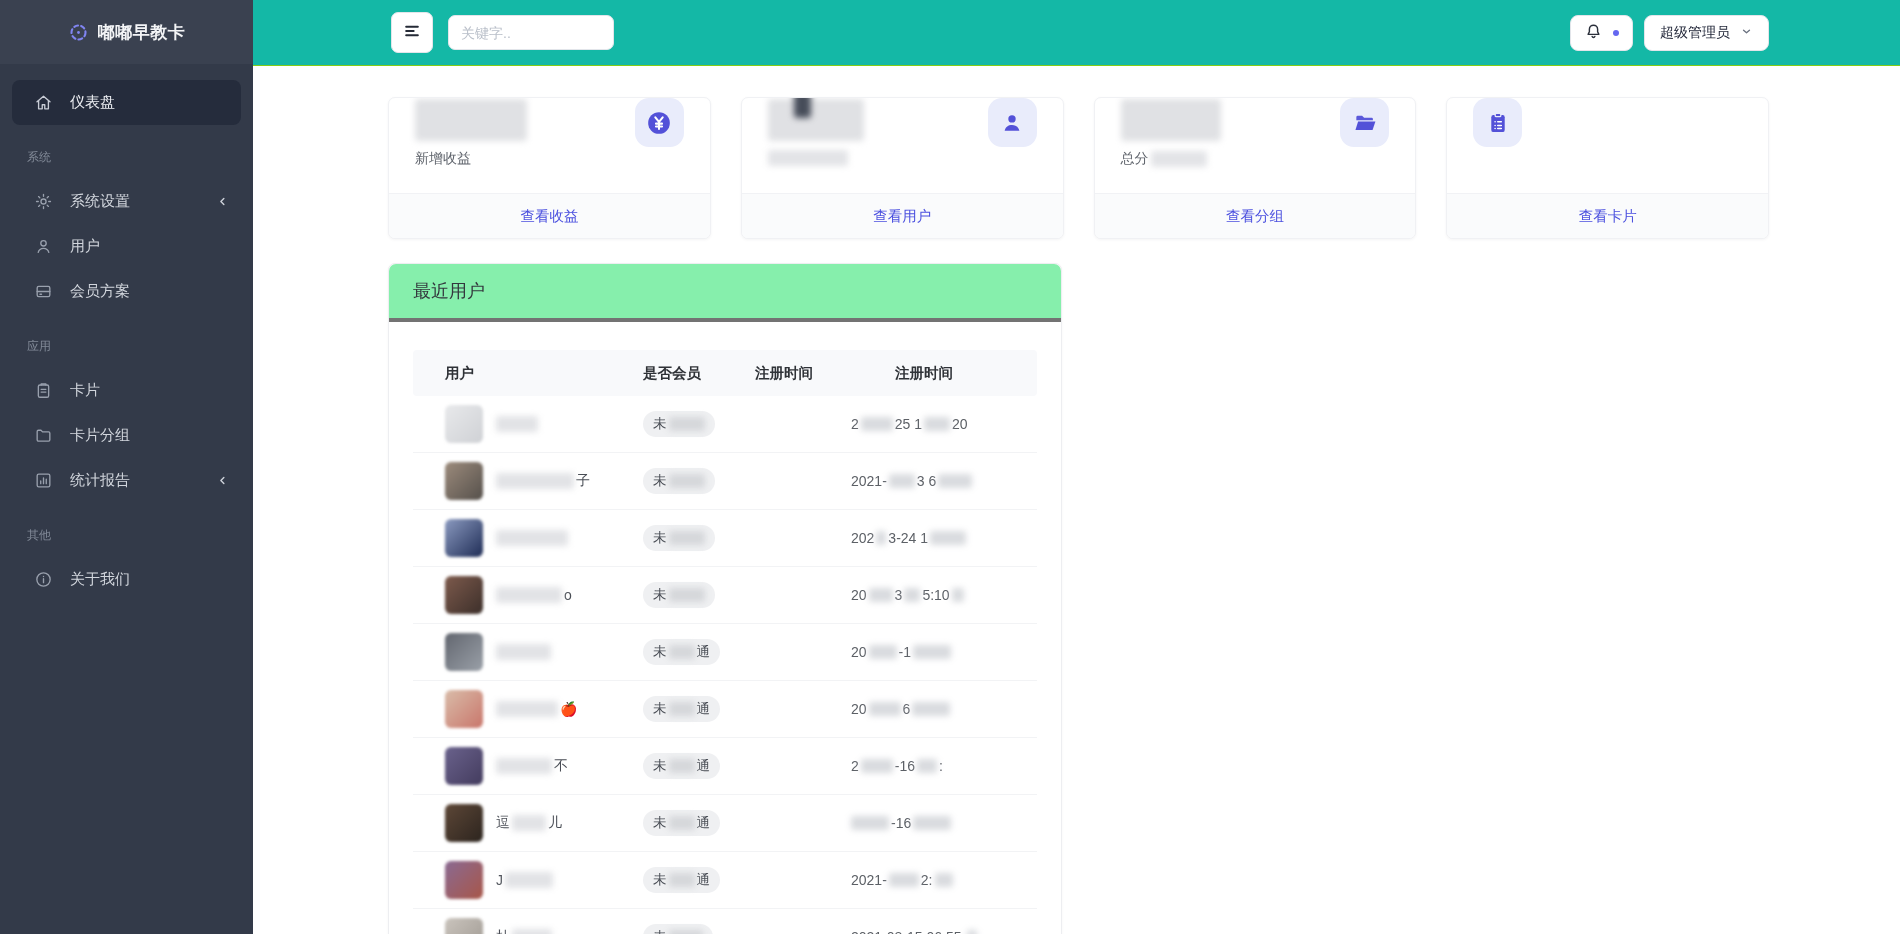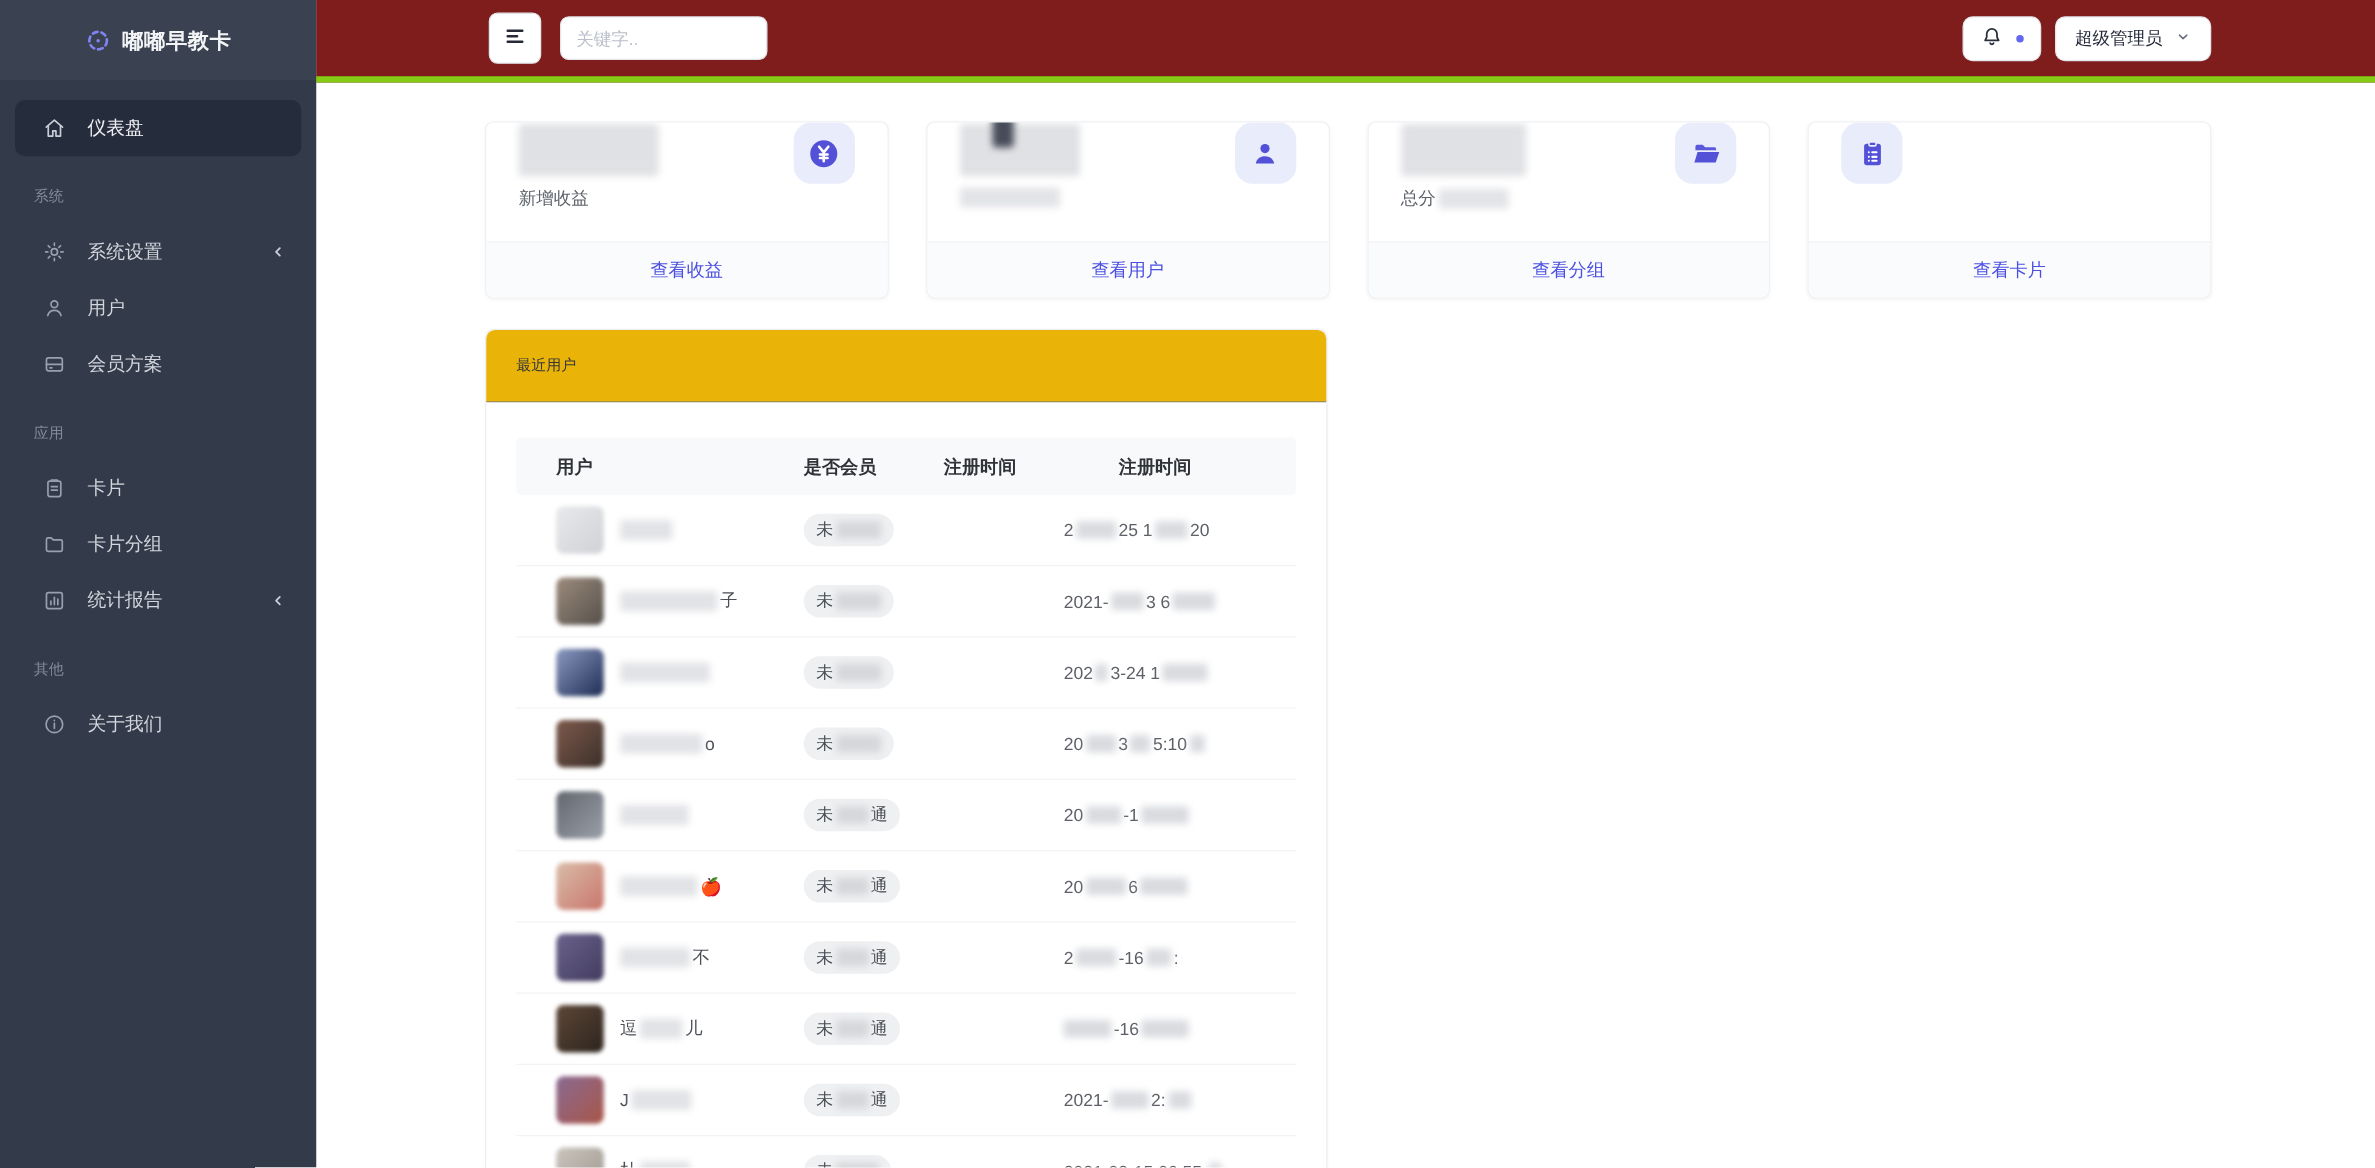--- a/index.html
+++ b/index.html
@@ -18,21 +18,21 @@
   .nav-item .ic { margin-right:17px; display:flex; }
   .nav-item .ic svg { width:19px; height:19px; color:#99a0ad; display:block; }
   .nav-item.active { background:#252c3c; color:#edeff3; }
   .nav-item.active .ic svg { color:#c9cdd6; }
   .nav-sec { font-size:12px; color:#828a98; padding:24px 0 13px 15px; }
   .chev { margin-left:auto; display:flex; }
   .chev svg { width:13px; height:13px; color:#cdd1d9; }
 
   
   .main { flex:1; display:flex; flex-direction:column; min-width:0; }
-  .topbar { height:66px; flex:none; background:#7f1d1d; border-bottom:5px solid #84cc16;
+  .topbar { height:66px; flex:none; background:#14b8a6; border-bottom:1px solid #84cc16;
             display:flex; align-items:center; padding:0 131px 0 138px; }
   .tb-left { display:flex; align-items:center; gap:15px; }
   .burger { width:42px; height:41px; border:1px solid #e2e5ea; border-radius:7px; background:#fff;
             display:flex; align-items:center; justify-content:center; cursor:pointer; }
   .burger svg { width:20px; height:20px; color:#252a36; }
   .search-input { width:166px; height:35px; border:1px solid #e2e5ea; border-radius:7px; padding:0 12px;
                   font-size:14px; color:#333; outline:none; font-family:inherit; }
   .search-input::placeholder { color:#b9bfc9; }
   .tb-right { margin-left:auto; display:flex; align-items:center; gap:11px; }
   .bell-btn { width:63px; height:36px; border:1px solid #e2e5ea; border-radius:8px; background:#fff;
@@ -58,22 +58,22 @@
   .card-icon { width:49px; height:49px; border-radius:14px; background:#e9ecfb; flex:none;
                display:flex; align-items:center; justify-content:center; }
   .card-icon svg { width:26px; height:26px; color:#5351d8; display:block; }
   .card-foot { height:45px; flex:none; border-top:1px solid #f1f2f5; background:#fafbfc;
                display:flex; align-items:center; justify-content:center; }
   .card-action { color:#4b50df; font-size:14.5px; cursor:pointer; text-decoration:none; }
 
   
   .panel { width:674px; margin-top:24px; border:1px solid #edeef1; border-radius:7px; background:#fff;
            box-shadow:0 1px 3px rgba(30,35,60,.04); }
-  .panel-head { height:58px; background:#eab308; border-bottom:1px solid #737373; border-radius:7px 7px 0 0;
-                display:flex; align-items:center; padding:0 24px; font-size:12px; color:#33373d; }
+  .panel-head { height:58px; background:#86efac; border-bottom:4px solid #737373; border-radius:7px 7px 0 0;
+                display:flex; align-items:center; padding:0 24px; font-size:18px; color:#33373d; }
   .panel-body { padding:28px 24px 0; }
   .thead, .trow { display:grid; grid-template-columns:198px 112px 96px 1fr; align-items:center; padding-left:32px; }
   .thead { height:46px; background:#f8f9fb; border-radius:4px; font-weight:bold; font-size:14.5px; color:#2f3237; }
   .thead .h4 { padding-left:44px; }
   .trow { height:57px; border-bottom:1px solid #f2f3f5; }
   .cell-user { display:flex; align-items:center; gap:13px; font-size:14px; color:#494d55; min-width:0; }
   .avatar { width:38px; height:38px; border-radius:6px; flex:none; filter:blur(1.6px); }
   .pill { height:26px; border-radius:13px; background:#eff0f2; display:inline-flex; align-items:center;
           padding:0 10px; font-size:13.5px; color:#484c54; gap:2px; }
   .pill .blur { height:14px; background:#d5d7da; }

